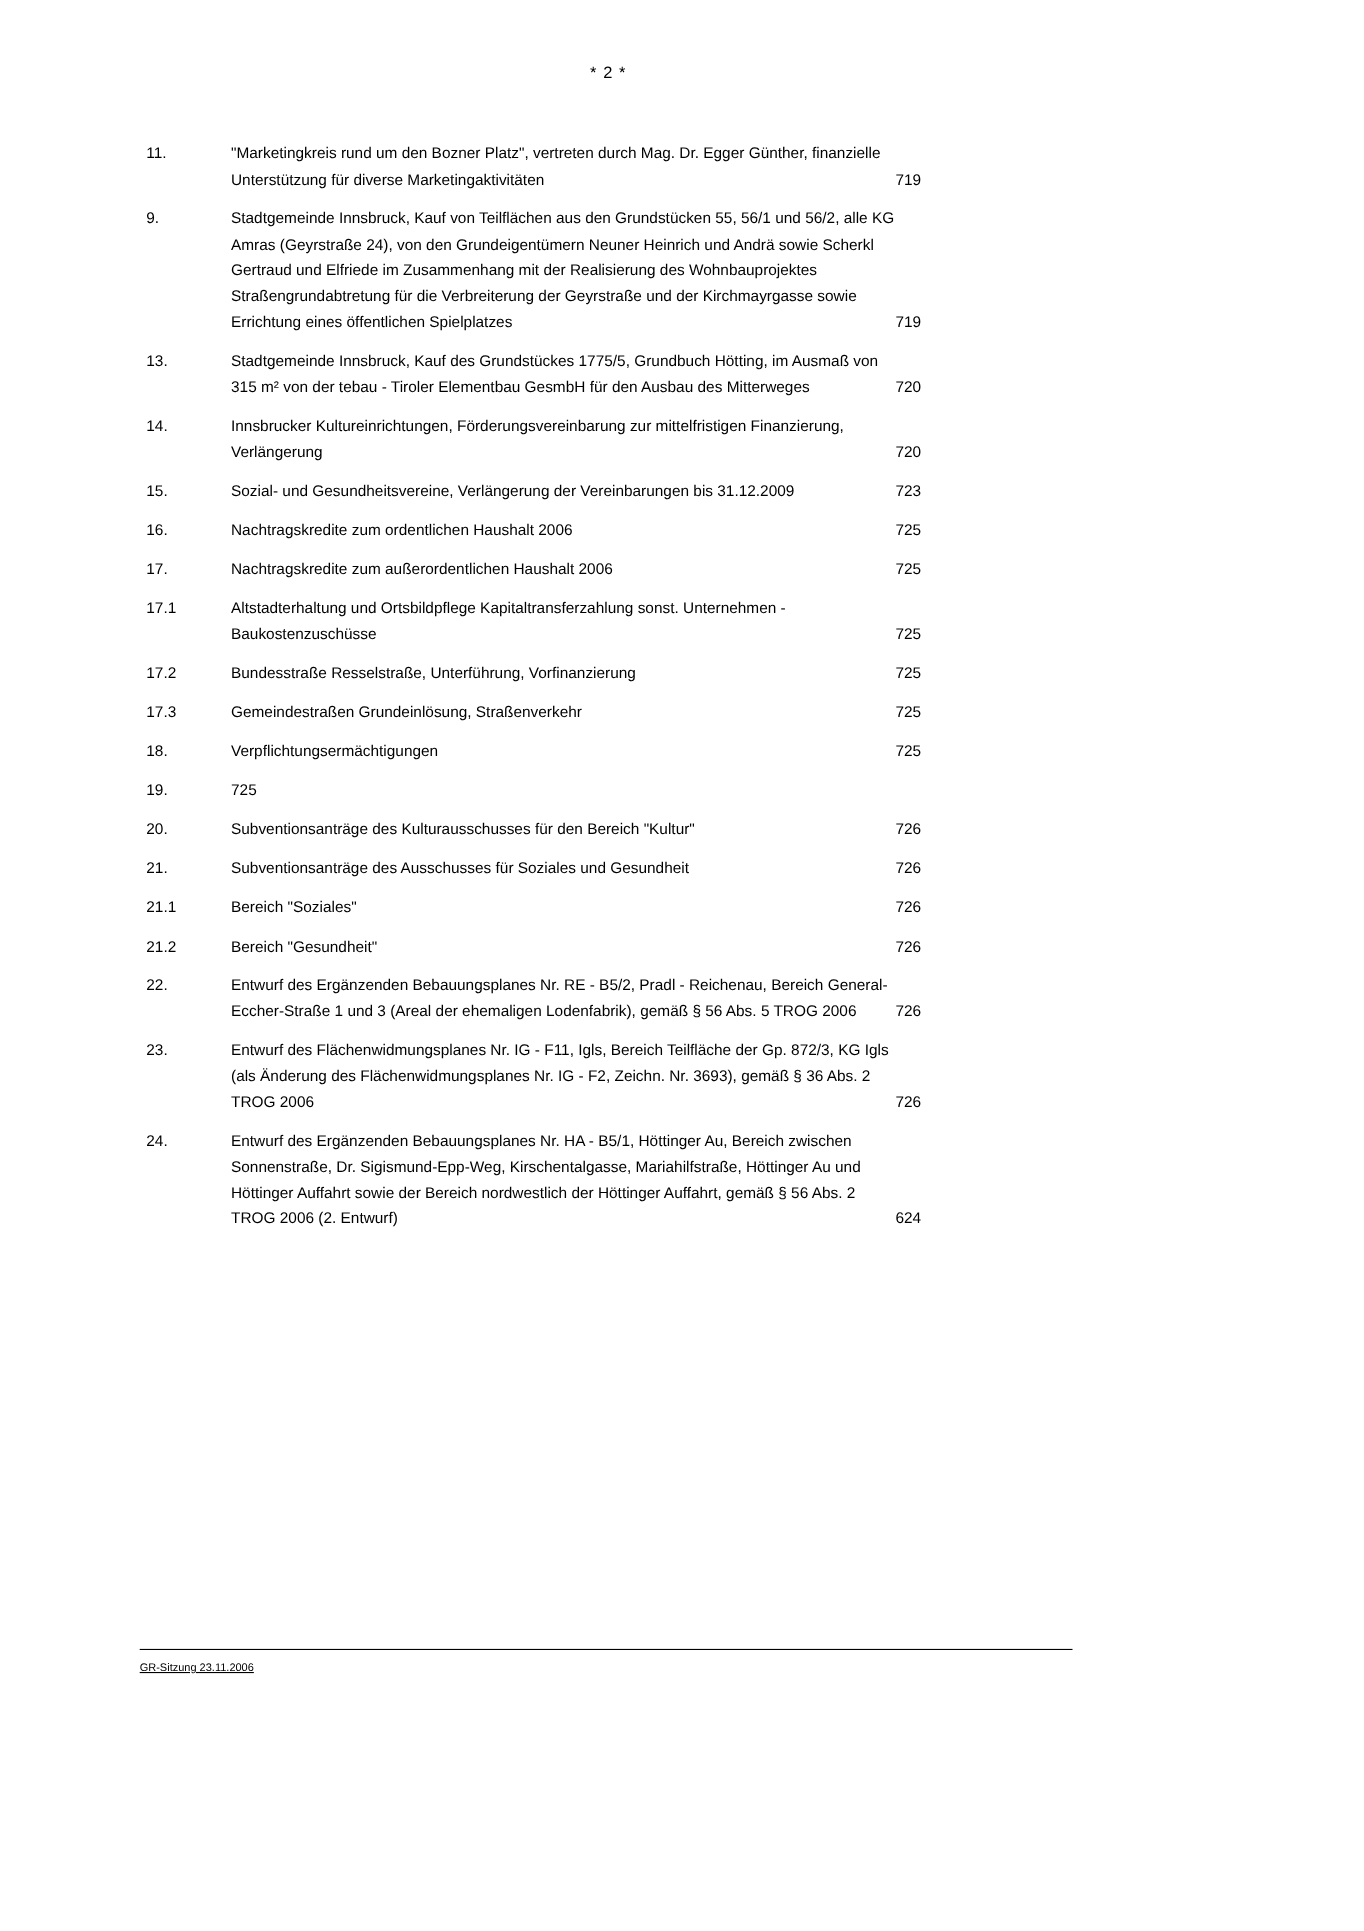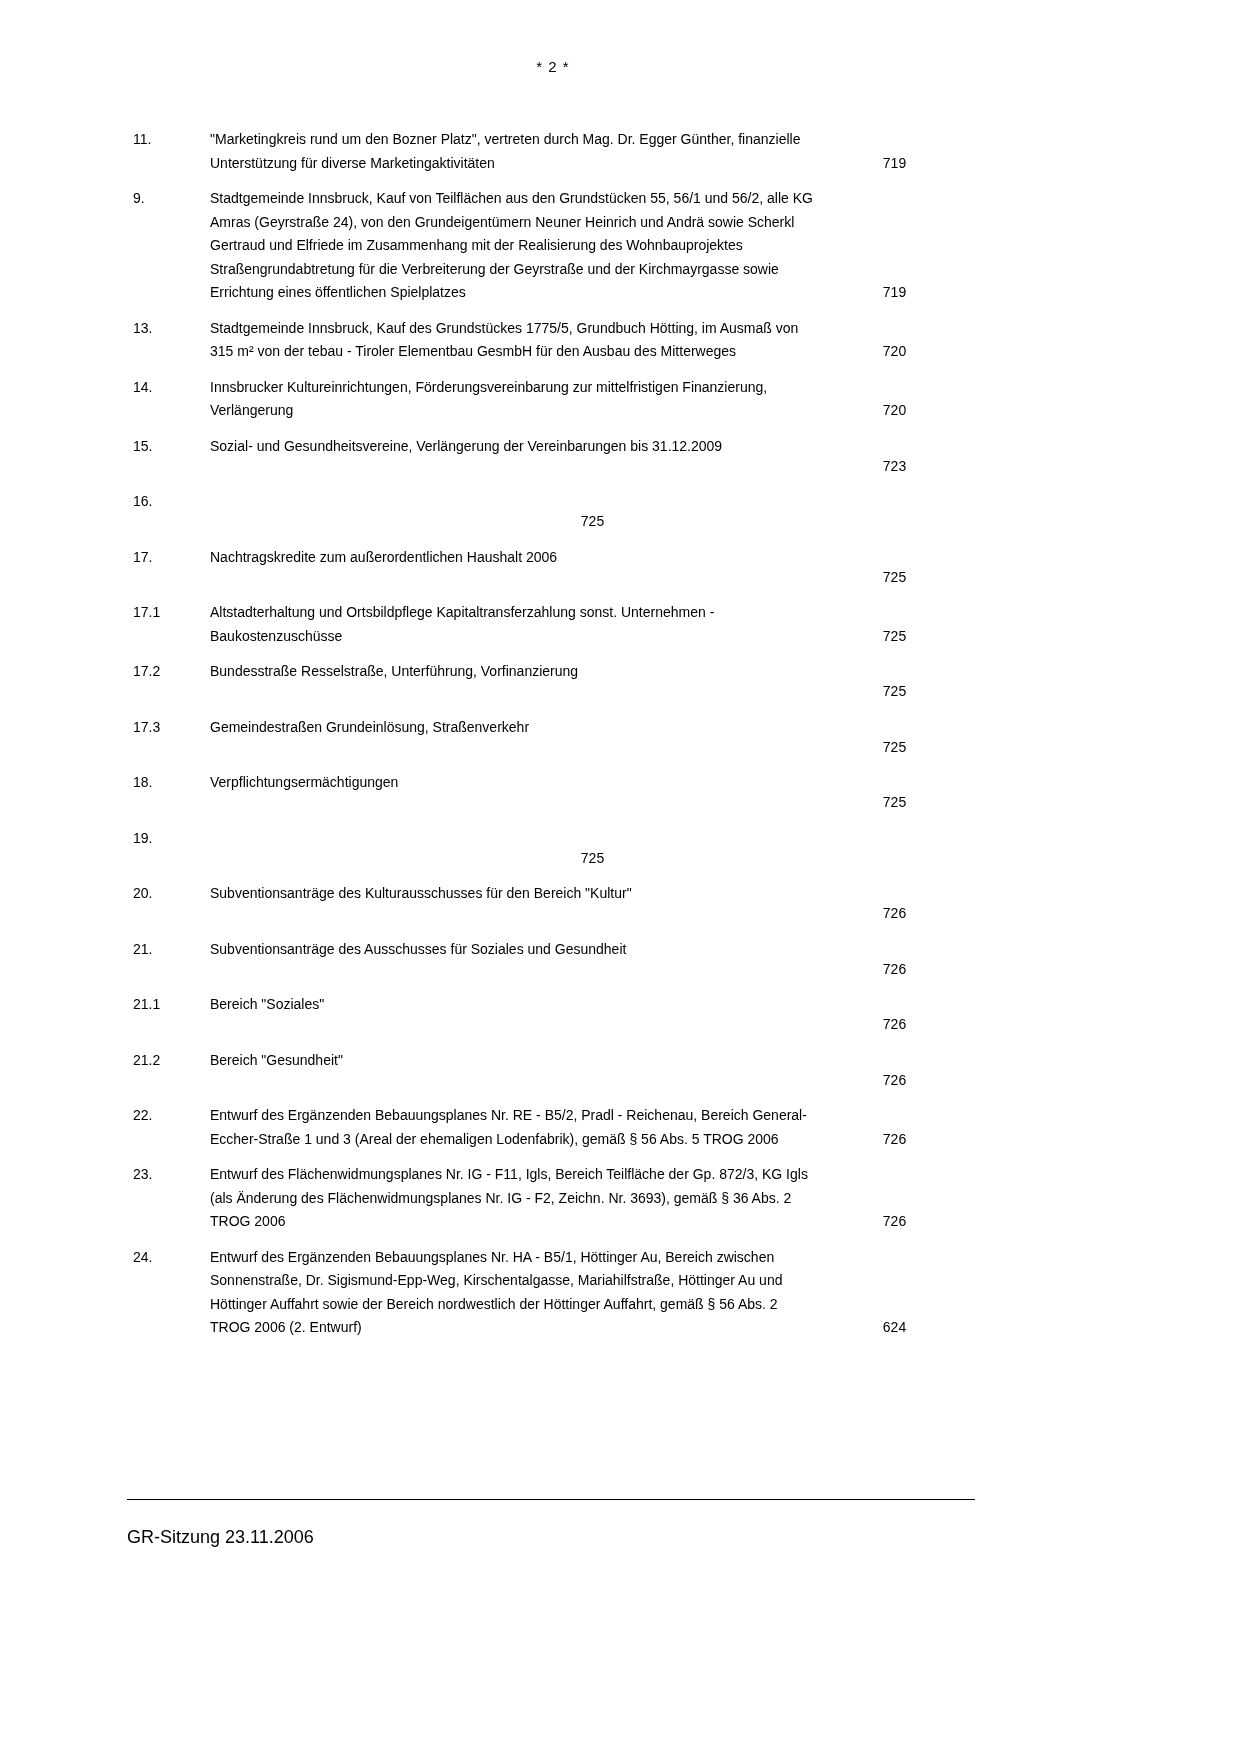--- a/index.html
+++ b/index.html
@@ -42,32 +42,32 @@
   .num {
     flex: 0 0 77px;
     width: 77px;
   }
   .txt {
     flex: 0 0 604px;
     width: 604px;
   }
   .pg {
     flex: 1 1 auto;
-    text-align: center;
+    text-align: left;
     align-self: flex-end;
-    margin-top: 20px;
   }
   .footer {
     position: absolute;
     top: 1499px;
     left: 127px;
     width: 848px;
     border-top: 1.5px solid #000000;
-    padding-top: 27px;
-    font-size: 18px;
+    padding-top: 11px;
+    font-size: 10px;
+    text-decoration: underline;
   }
 </style>
 </head>
 <body>
 
 <div class="page">
   <div class="page-header">* 2 *</div>
 
   <div class="toc">
   <div class="row">
@@ -95,20 +95,21 @@
   </div>
 
   <div class="row">
     <div class="num">15.</div>
     <div class="txt">Sozial- und Gesundheitsvereine, Verlängerung der Vereinbarungen bis 31.12.2009</div>
     <div class="pg">723</div>
   </div>
 
   <div class="row">
     <div class="num">16.</div>
+    <div class="txt">Nachtragskredite zum ordentlichen Haushalt 2006</div>
     <div class="pg">725</div>
   </div>
 
   <div class="row">
     <div class="num">17.</div>
     <div class="txt">Nachtragskredite zum außerordentlichen Haushalt 2006</div>
     <div class="pg">725</div>
   </div>
 
   <div class="row">

